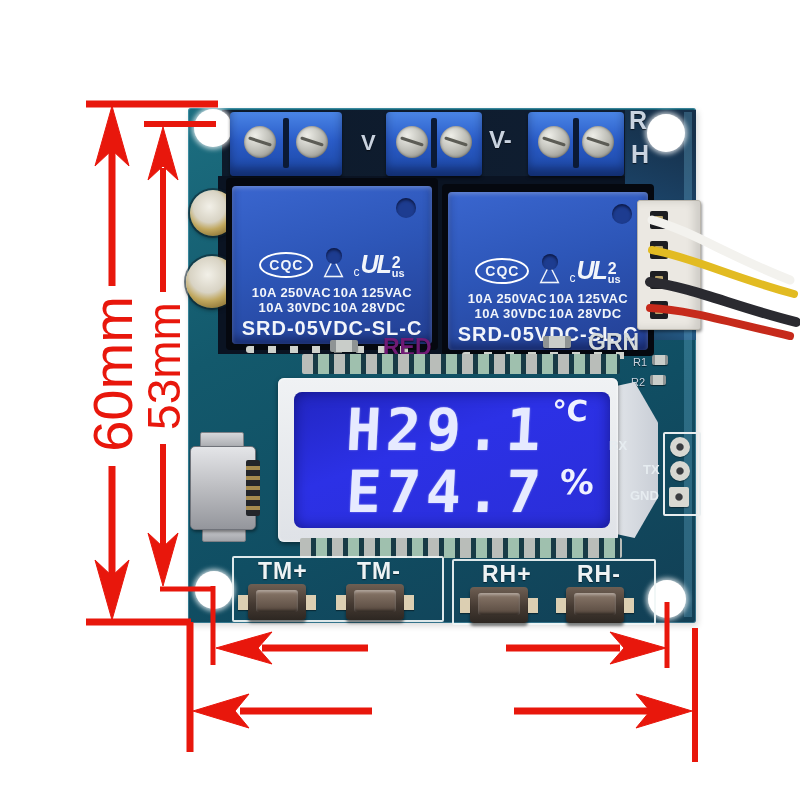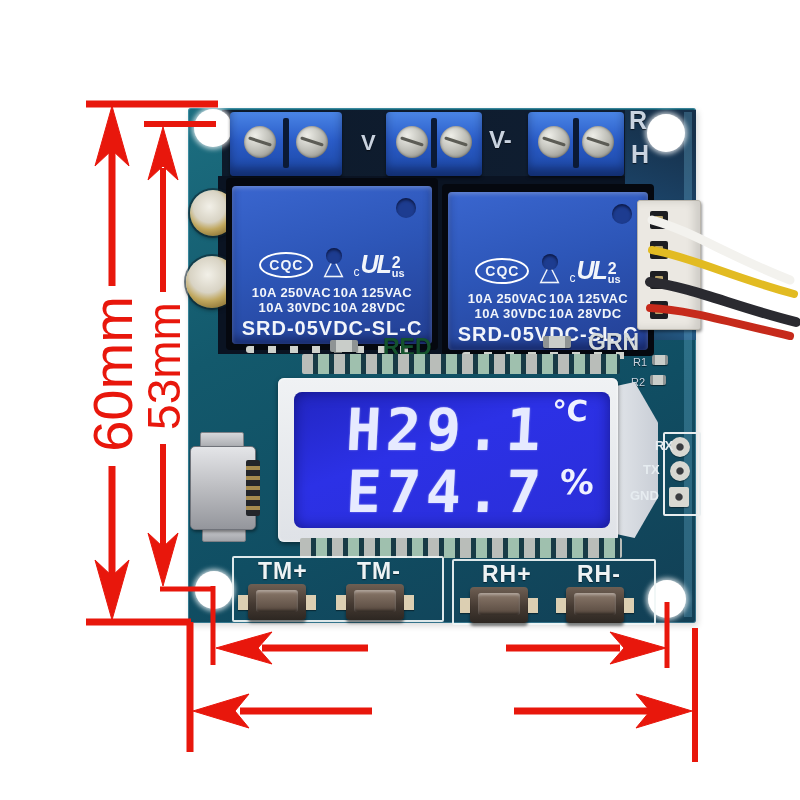--- a/index.html
+++ b/index.html
@@ -195,21 +195,21 @@
         <span>10A 30VDC</span>
         <span>10A 28VDC</span>
       </div>
     <div class="model">SRD-05VDC-SL-C</div>
   </div>
 
   <div class="pinstrip" style="left:246px;top:346px;width:170px;"></div>
   <div class="pinstrip" style="left:462px;top:352px;width:170px;"></div>
   <div class="smd" style="left:330px;top:340px;width:28px;height:12px;"></div>
   <div class="smd" style="left:543px;top:336px;width:28px;height:12px;"></div>
-  <div class="pcb-label" style="left:383px;top:334px;font-size:23px;color:#14532d;">RED</div>
+  <div class="pcb-label" style="left:383px;top:334px;font-size:23px;color:#701a75;">RED</div>
   <div class="pcb-label" style="left:588px;top:329px;font-size:23px;color:#d4dadc;">GRN</div>
   <div class="pcb-label" style="left:633px;top:356px;font-size:11px;font-weight:normal;">R1</div>
   <div class="smd" style="left:652px;top:355px;width:16px;height:10px;"></div>
   <div class="pcb-label" style="left:631px;top:376px;font-size:11px;font-weight:normal;">R2</div>
   <div class="smd" style="left:650px;top:375px;width:16px;height:10px;"></div>
 
   <div class="jst">
     <div class="pin" style="top:10px;"></div>
     <div class="pin" style="top:40px;"></div>
     <div class="pin" style="top:70px;"></div>
@@ -234,21 +234,21 @@
 
   <div class="usb-tab" style="left:200px;top:432px;width:42px;height:16px;"></div>
   <div class="usb-tab" style="left:202px;top:524px;width:42px;height:16px;"></div>
   <div class="usb"></div>
   <div class="usb-comb"></div>
 
   <div class="ser-box"></div>
   <div class="ser-pad" style="left:670px;top:437px;"></div>
   <div class="ser-pad" style="left:670px;top:461px;"></div>
   <div class="ser-pad square" style="left:669px;top:487px;"></div>
-  <div class="ser-label" style="left:655px;top:438px;text-align:center;">RX</div>
+  <div class="ser-label" style="left:609px;top:438px;text-align:center;">RX</div>
   <div class="ser-label" style="left:643px;top:462px;">TX</div>
   <div class="ser-label" style="left:630px;top:488px;">GND</div>
 
   <div class="btn-group" style="left:232px;top:556px;width:208px;height:62px;"></div>
   <div class="btn-group" style="left:452px;top:559px;width:200px;height:62px;"></div>
   <div class="btn-label" style="left:258px;top:558px;">TM+</div>
   <div class="btn-label" style="left:357px;top:558px;">TM-</div>
   <div class="btn-label" style="left:482px;top:561px;">RH+</div>
   <div class="btn-label" style="left:577px;top:561px;">RH-</div>
   <div class="tact" style="left:248px;top:584px;">

